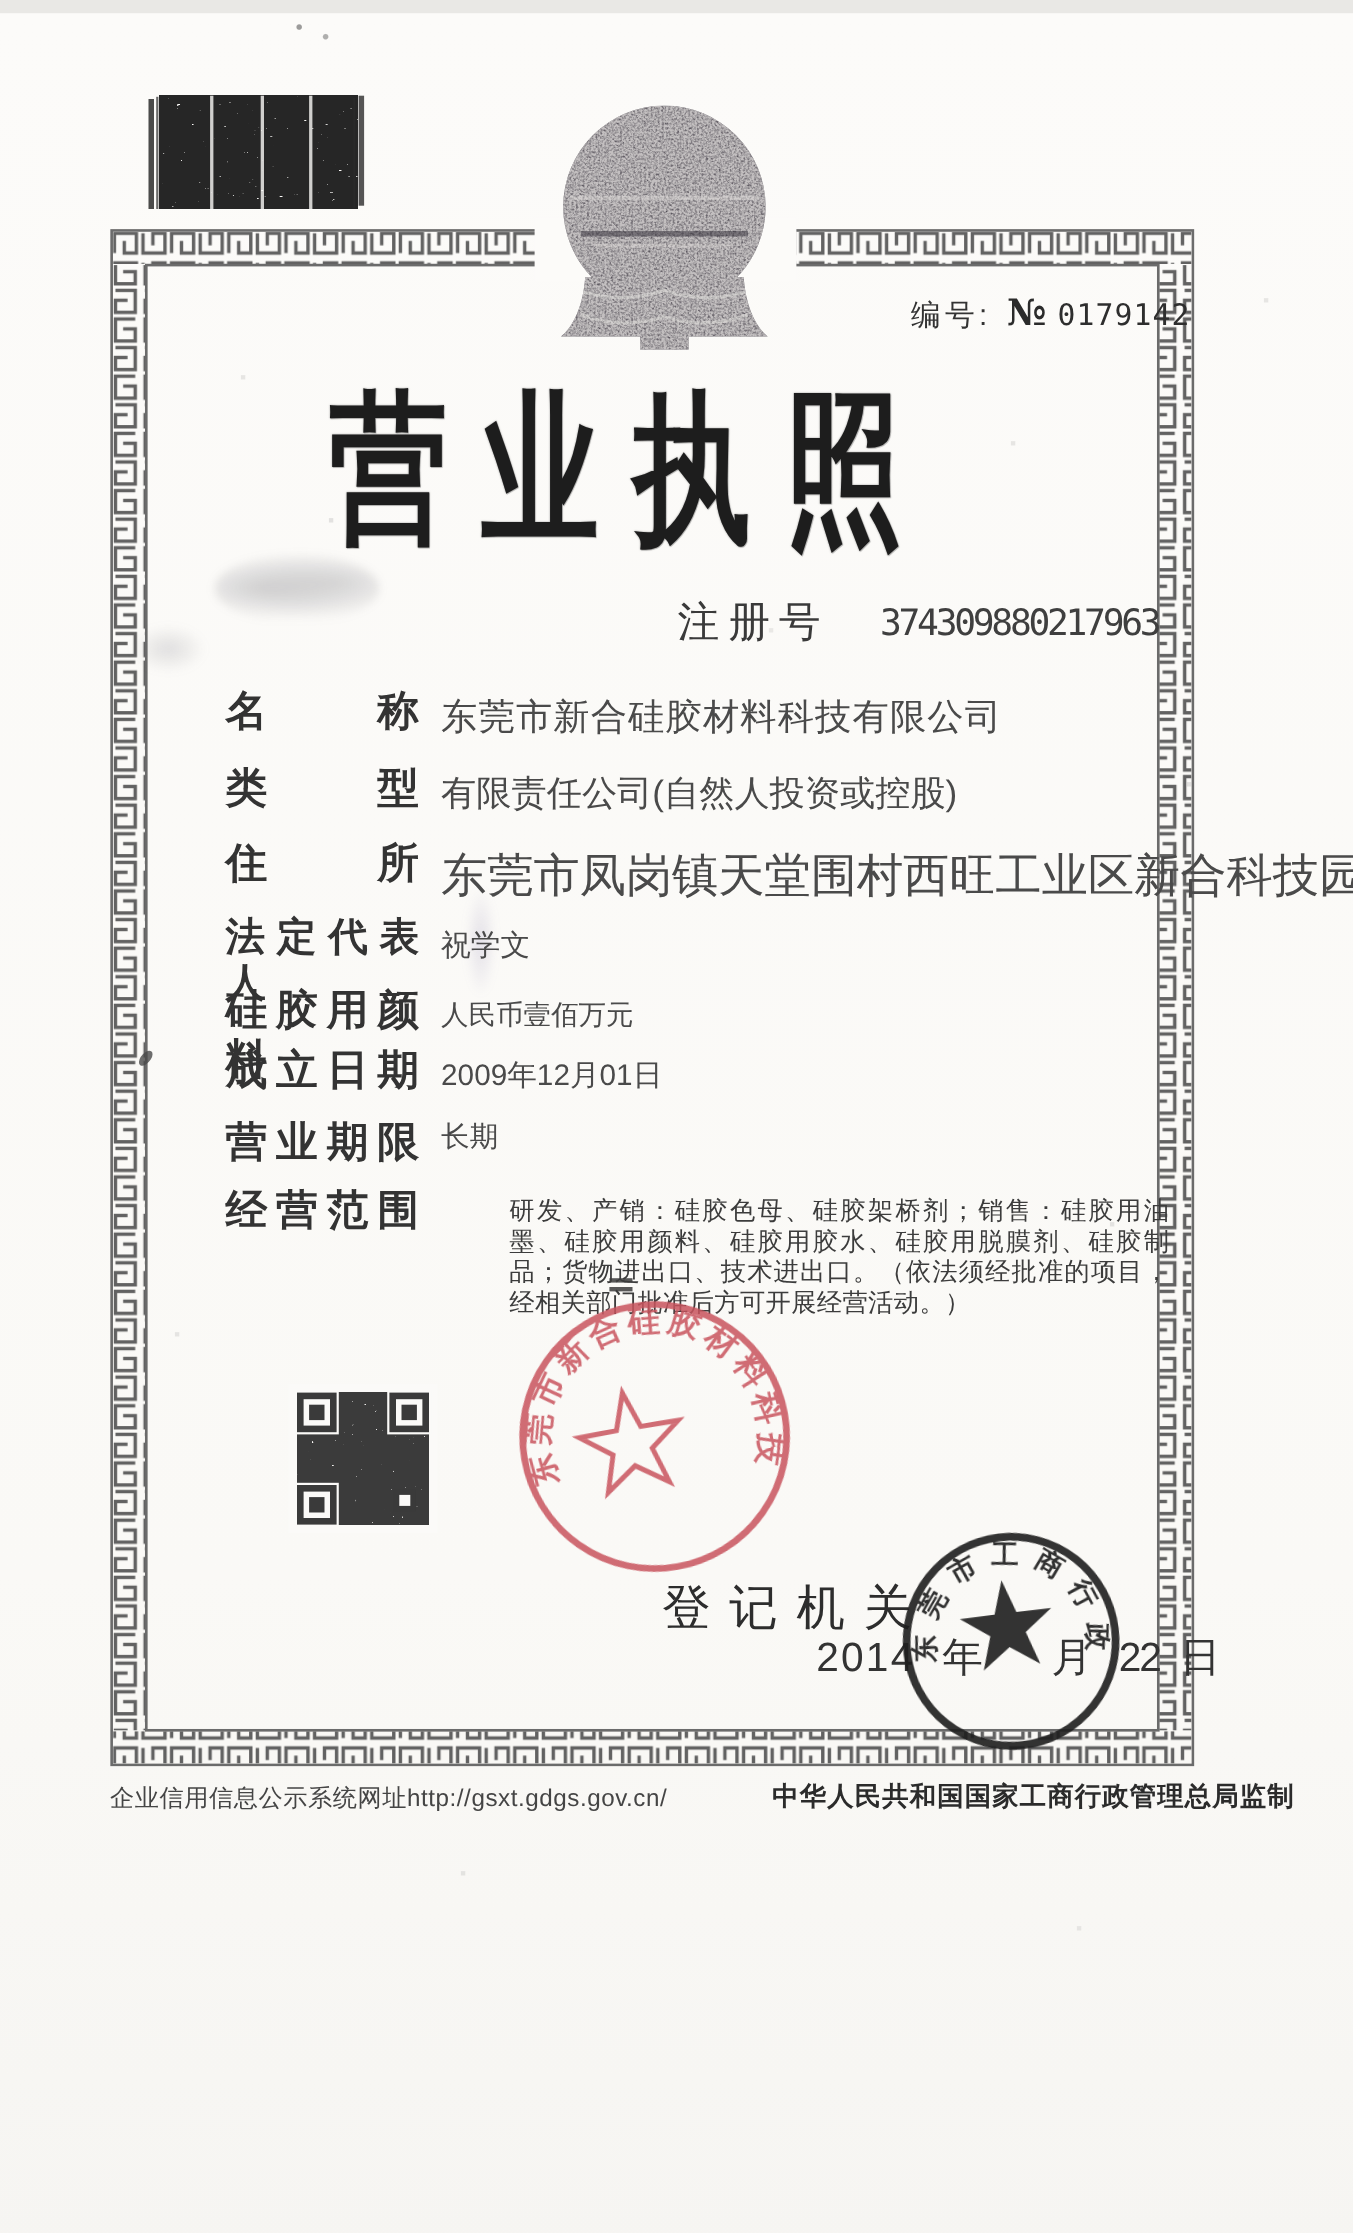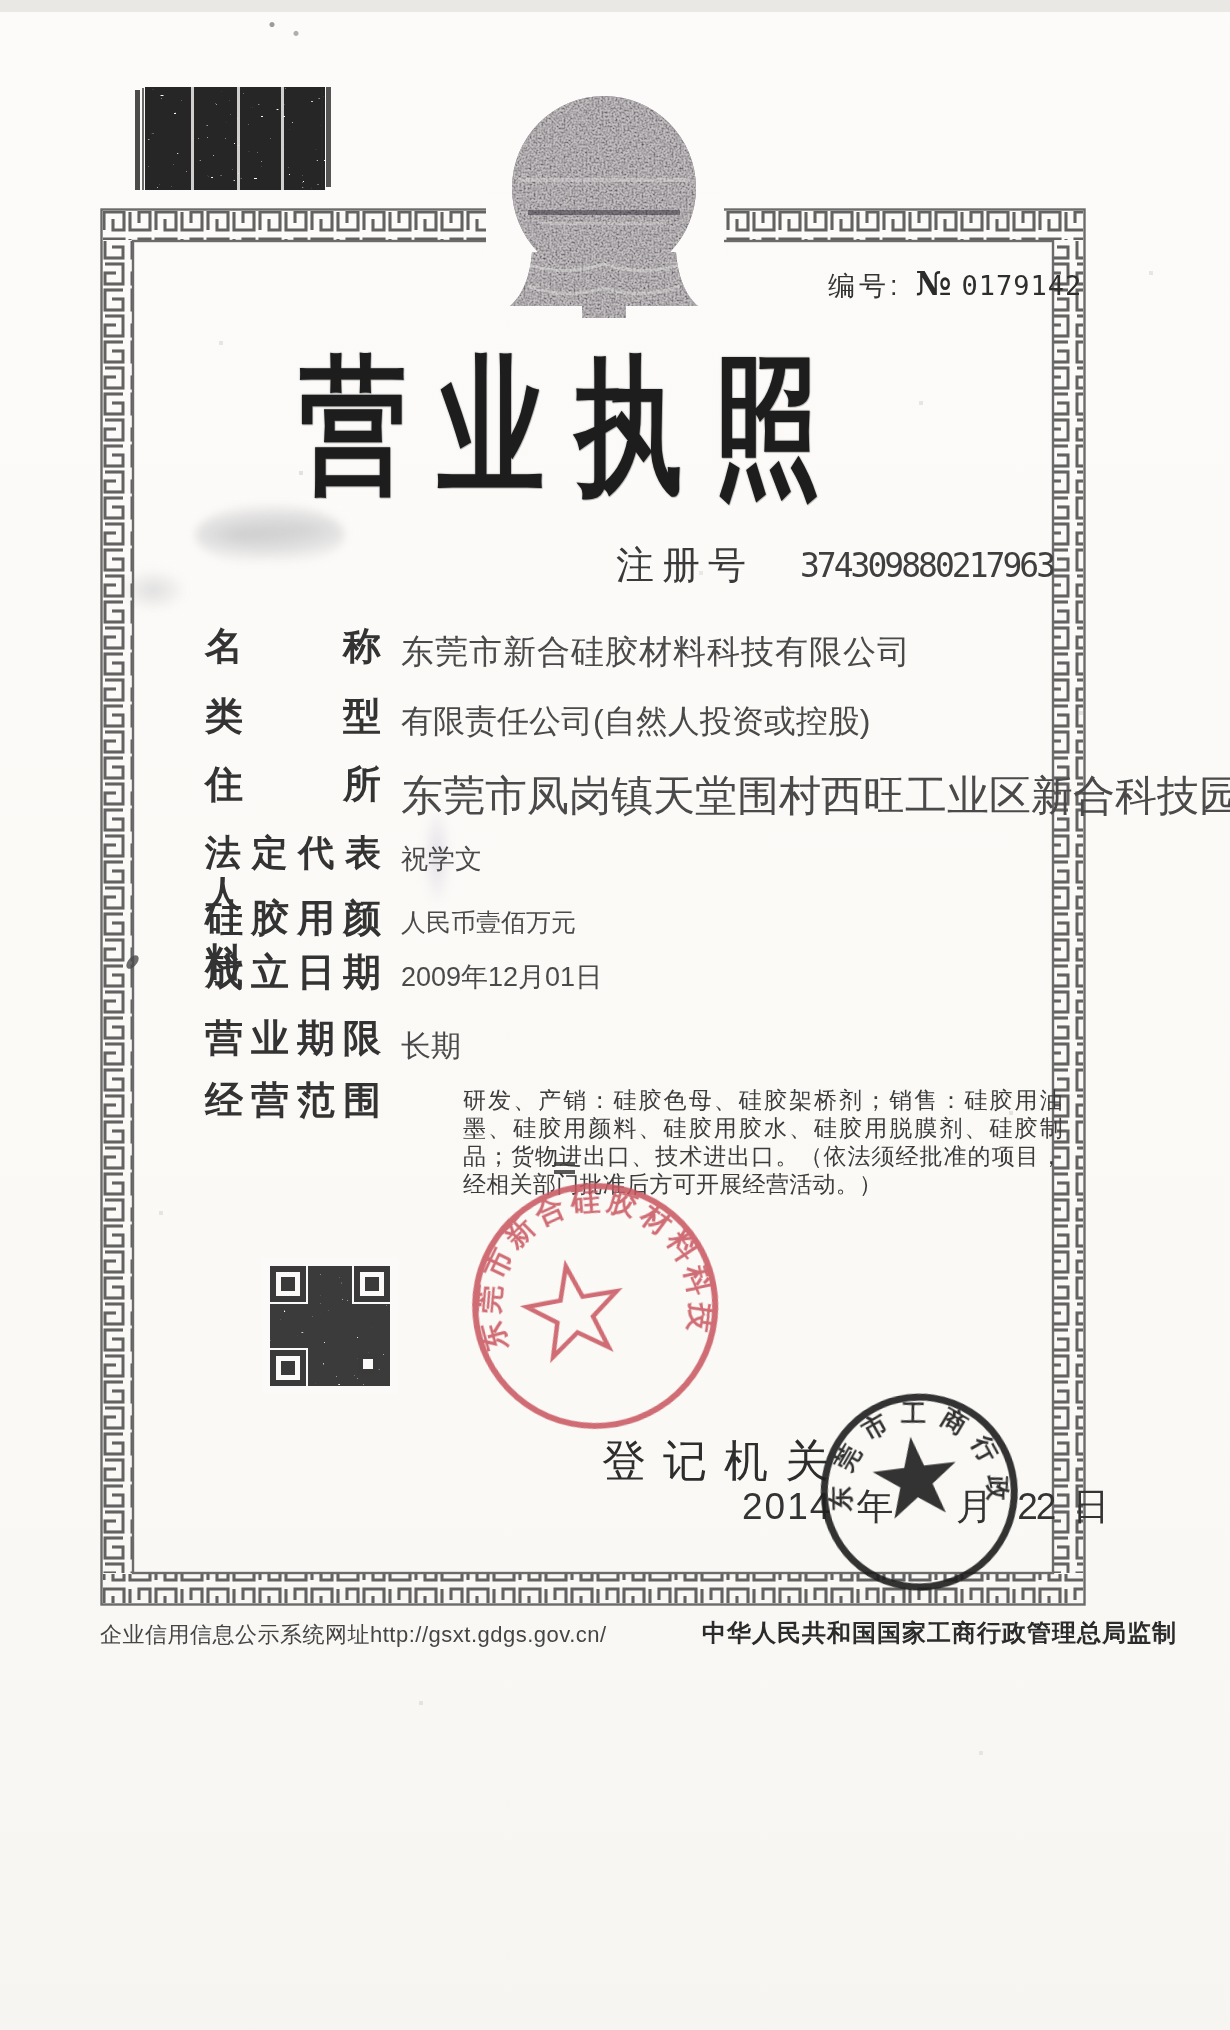--- a/index.html
+++ b/index.html
@@ -49,21 +49,21 @@
     text-align:justify; text-align-last:justify; line-height:1.15;
     font-family:"DejaVu Serif", serif;
   }
   .row .fvalue{ position:absolute; left:196px; top:6px; white-space:nowrap; color:#4a4a4a; }
   #row-0{ top:612px; }  #row-0 .fvalue{ font-size:33px; letter-spacing:1px; }
   #row-1{ top:682px; }  #row-1 .fvalue{ font-size:32px; }
   #row-2{ top:750px; }  #row-2 .fvalue{ font-size:42px; }
   #row-3{ top:820px; }  #row-3 .flabel{ font-size:36px; } #row-3 .fvalue{ font-size:27px; top:9px;}
   #row-4{ top:884px; }  #row-4 .fvalue{ font-size:25px; top:10px;}
   #row-5{ top:938px; }  #row-5 .fvalue{ font-size:27px; top:9px;}
-  #row-6{ top:1004px; } #row-6 .fvalue{ font-size:30px; top:10px;text-align:right;}
+  #row-6{ top:1004px; } #row-6 .fvalue{ font-size:26px; top:0;text-align:right;}
   #row-7{ top:1066px; }
   #row-7 .fvalue{
     left:258px; top:8px; width:600px; white-space:normal;
     font-size:23px; line-height:28px; text-align:justify; color:#3c3c3c; letter-spacing:.3px;
   }
 
   
   #qr{ left:262px; top:1246px; z-index:4; }
 
   

